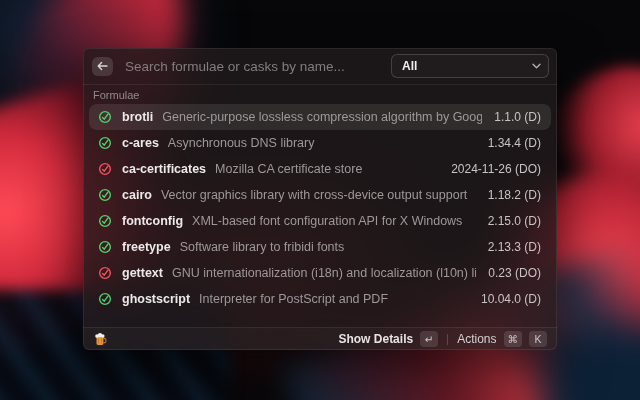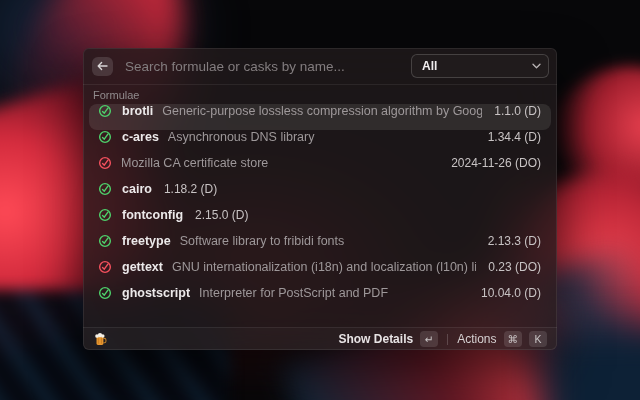--- a/index.html
+++ b/index.html
@@ -46,34 +46,34 @@
 
   
   .header { position:absolute; top:0; left:0; right:0; height:36px;
     display:flex; align-items:center; padding:0 8px 0 9px; }
   .back-button { width:21px; height:19px; border-radius:6px; flex:0 0 auto;
     background:rgba(255,255,255,.13); display:flex; align-items:center; justify-content:center;
     color:#d9d5d6; cursor:default; }
   .search-input { flex:1; margin-left:12px; background:transparent; border:none; outline:none;
     font-family:"Liberation Sans", sans-serif; font-size:13.5px; color:#ece9ea; min-width:0; }
   .search-input::placeholder { color:#837d7f; }
-  .dropdown { flex:0 0 auto; width:138px; height:24px; border-radius:6px;
+  .dropdown { flex:0 0 auto; width:158px; height:24px; border-radius:6px;
     border:1px solid rgba(255,255,255,.17); background:rgba(255,255,255,.025);
     display:flex; align-items:center; padding:0 7px 0 10px; }
   .dropdown-label { flex:1; font-size:12px; font-weight:bold; color:#f1eeef; }
   .chev { color:#b9b4b5; display:flex; }
   .header-divider { position:absolute; top:36px; left:0; right:0; height:1px;
     background:rgba(255,255,255,.07); }
 
   
   .section-label { position:absolute; top:41px; left:10px; font-size:11px; color:#918b8d; }
 
   
   .list { position:absolute; top:56px; left:6px; right:6px; bottom:23px; overflow:hidden; }
-  .row { height:26px; display:flex; padding:0 10px 0 9px; border-radius:8px; }
+  .row { height:26px; display:flex; align-items:center; padding:0 10px 0 9px; border-radius:8px; }
   .row.selected { background:rgba(255,255,255,.095); }
   .check-icon { width:14px; height:14px; flex:0 0 auto; display:flex; }
   .check-icon[data-color="green"] { color:#4ed16b; }
   .check-icon[data-color="red"]   { color:#f4515e; }
   .row-name { margin-left:10px; font-size:12.5px; font-weight:bold; color:#ece9ea; white-space:nowrap; }
   .row-desc { margin-left:9px; flex:1; font-size:12.5px; color:#9e989a; white-space:nowrap; overflow:hidden; }
   .row-version { margin-left:12px; font-size:12px; color:#c8c3c4; white-space:nowrap; }
 
   
   .footer { position:absolute; left:0; right:0; bottom:0; height:23px;
@@ -156,43 +156,46 @@
         <span class="row-version">1.34.4 (D)</span>
       </div>
 
       <div class="row">
         <span class="check-icon" data-color="red">
             <svg width="14" height="14" viewBox="0 0 16 16" fill="none" stroke="currentColor" stroke-width="1.6" stroke-linecap="round" stroke-linejoin="round">
               <circle cx="8" cy="8" r="6.1"></circle>
               <path d="M5.2 8.5 l2 2 L11.3 4.8"></path>
             </svg>
           </span>
+        <span class="row-name">ca-certificates</span>
         <span class="row-desc">Mozilla CA certificate store</span>
         <span class="row-version">2024-11-26 (DO)</span>
       </div>
 
       <div class="row">
         <span class="check-icon" data-color="green">
             <svg width="14" height="14" viewBox="0 0 16 16" fill="none" stroke="currentColor" stroke-width="1.6" stroke-linecap="round" stroke-linejoin="round">
               <circle cx="8" cy="8" r="6.1"></circle>
               <path d="M5.2 8.5 l2 2 L11.3 4.8"></path>
             </svg>
           </span>
         <span class="row-name">cairo</span>
+        <span class="row-desc">Vector graphics library with cross-device output support</span>
         <span class="row-version">1.18.2 (D)</span>
       </div>
 
       <div class="row">
         <span class="check-icon" data-color="green">
             <svg width="14" height="14" viewBox="0 0 16 16" fill="none" stroke="currentColor" stroke-width="1.6" stroke-linecap="round" stroke-linejoin="round">
               <circle cx="8" cy="8" r="6.1"></circle>
               <path d="M5.2 8.5 l2 2 L11.3 4.8"></path>
             </svg>
           </span>
         <span class="row-name">fontconfig</span>
+        <span class="row-desc">XML-based font configuration API for X Windows</span>
         <span class="row-version">2.15.0 (D)</span>
       </div>
 
       <div class="row">
         <span class="check-icon" data-color="green">
             <svg width="14" height="14" viewBox="0 0 16 16" fill="none" stroke="currentColor" stroke-width="1.6" stroke-linecap="round" stroke-linejoin="round">
               <circle cx="8" cy="8" r="6.1"></circle>
               <path d="M5.2 8.5 l2 2 L11.3 4.8"></path>
             </svg>
           </span>

